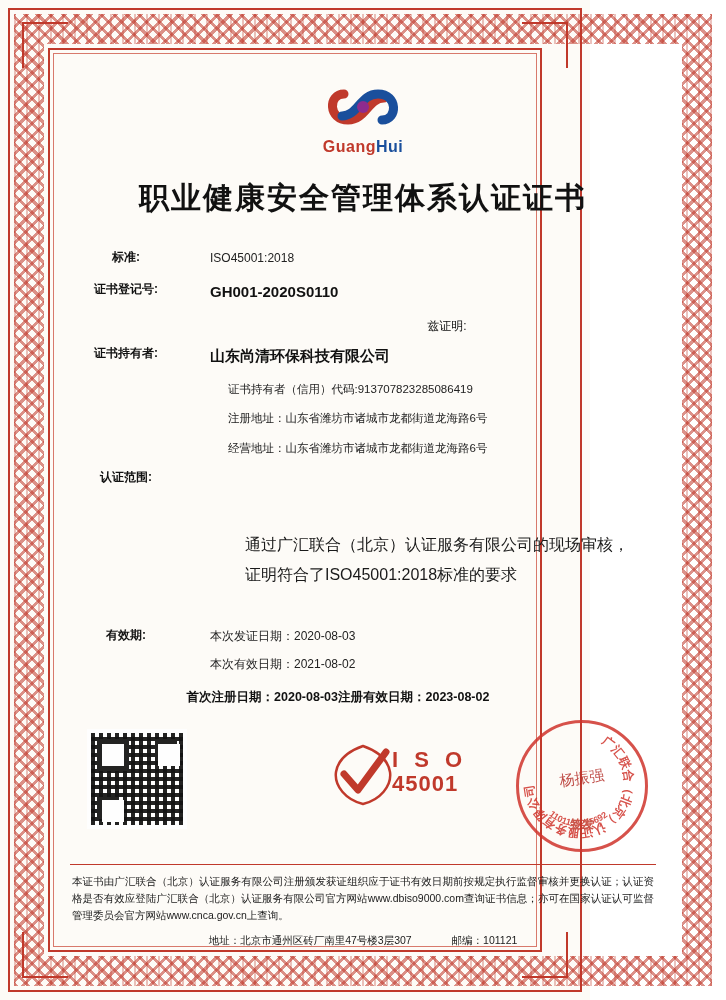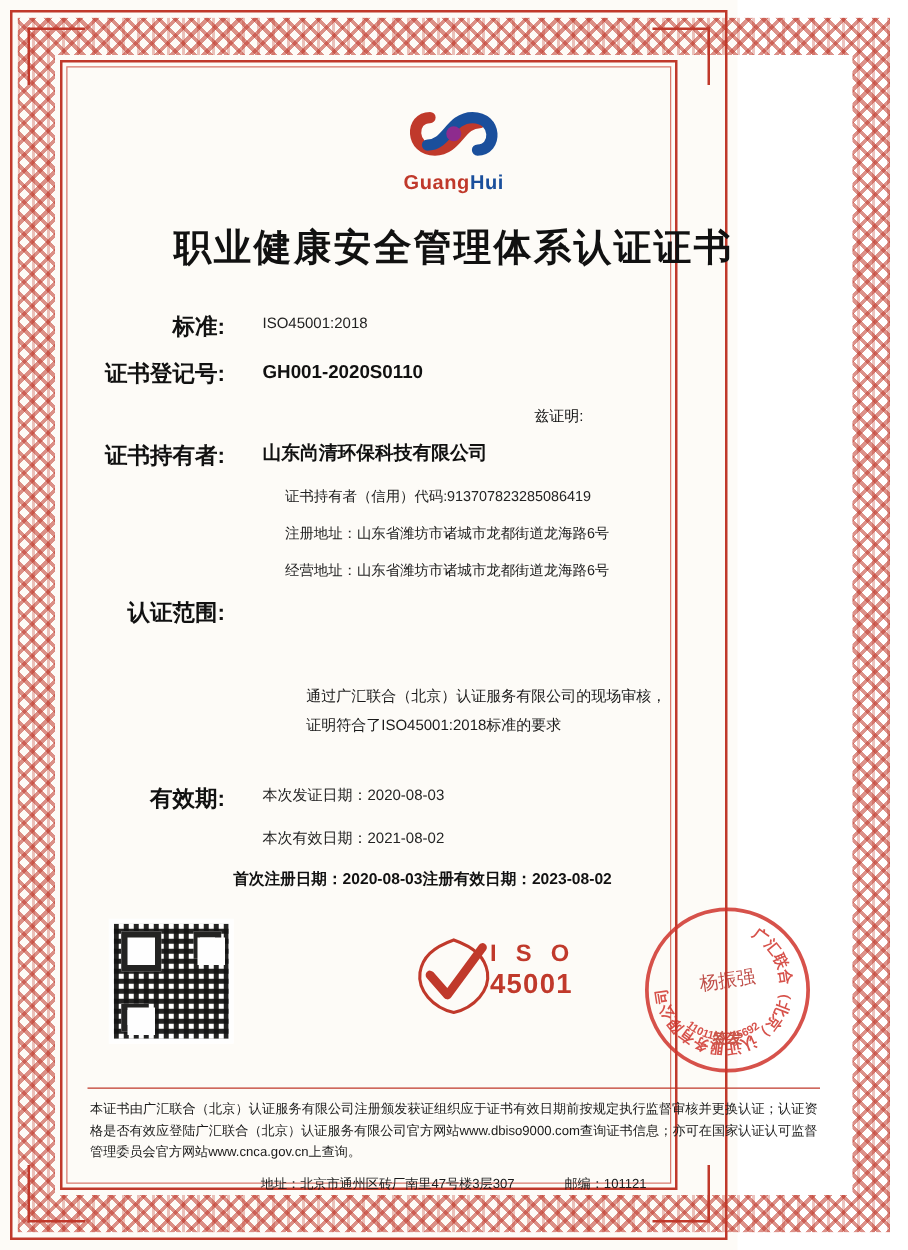--- a/index.html
+++ b/index.html
@@ -117,24 +117,24 @@
     font-size: 12px;
     color: #1a1a1a;
   }
   .row {
     display: flex;
     align-items: flex-start;
     margin-bottom: 14px;
   }
   .row .label {
     width: 150px;
-    text-align: right;
-    padding-right: 30px;
-    font-weight: bold;
-    font-size: 18px;
+    text-align: center;
+    padding-right: 18px;
+    font-weight: bold;
+    font-size: 12px;
     color: #111;
     flex: 0 0 150px;
     box-sizing: border-box;
   }
   .row .value {
     flex: 1 1 auto;
     font-size: 12px;
     color: #222;
     line-height: 1.5;
   }
@@ -155,21 +155,21 @@
     font-size: 12px;
     margin-top: 6px;
     margin-bottom: 10px;
     color: #111;
     text-align: center;
   }
 
   .paragraph {
     padding-left: 185px;
     margin-top: 44px;
-    font-size: 12px;
+    font-size: 16px;
     line-height: 1.9;
     color: #1a1a1a;
   }
 
   .validity {
     margin-top: 36px;
   }
   .validity .row { margin-bottom: 10px; }
 
   .reg-row {
@@ -238,21 +238,21 @@
     width: 66px; height: 66px;
   }
   .iso-text {
     position: absolute;
     left: 62px;
     top: 6px;
     color: #c0392b;
     font-weight: bold;
     line-height: 1.1;
   }
-  .iso-text .l1 { font-size: 19px; letter-spacing: 5px; }
+  .iso-text .l1 { font-size: 22px; letter-spacing: 5px; }
   .iso-text .l2 { font-size: 22px; letter-spacing: 1px; }
 
   .stamp {
     position: absolute;
     right: 18px;
     top: 0;
     width: 126px;
     height: 126px;
     border-radius: 50%;
     border: 3px solid #d0342c;

